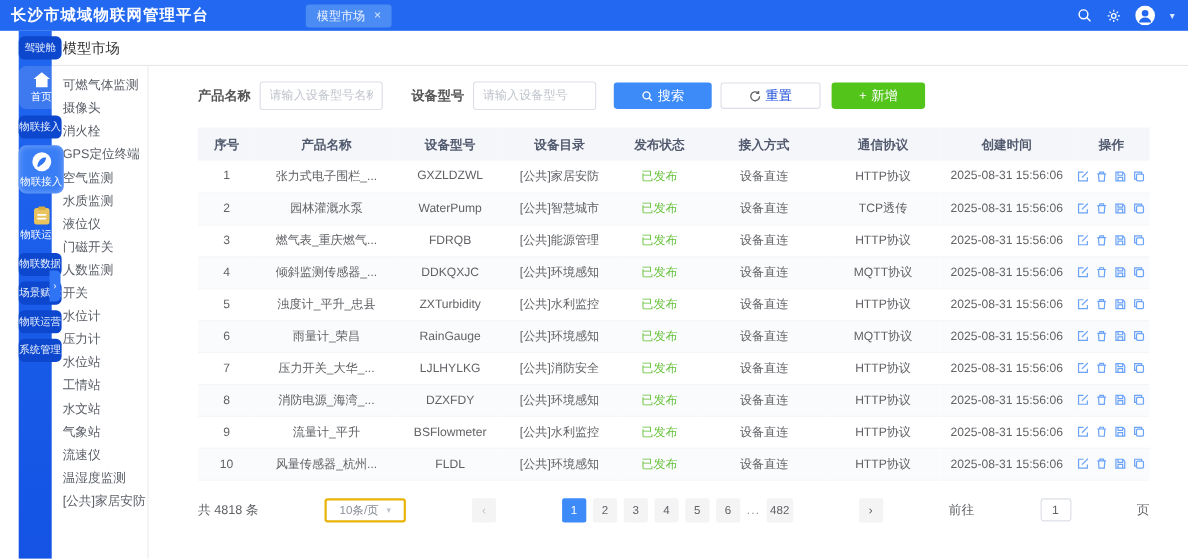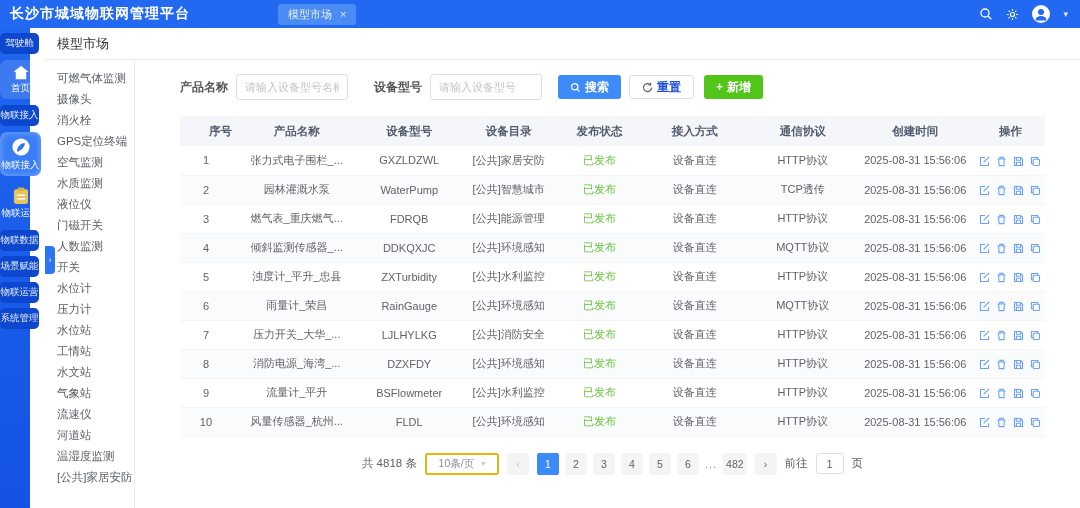--- a/index.html
+++ b/index.html
@@ -12,22 +12,22 @@
   .nav-title { color:#fff; font-size:14px; font-weight:bold; margin-left:10px; letter-spacing:1px; white-space:nowrap; }
   .nav-tab { margin-left:88px; background:#4b8cf4; border-radius:3px; padding:3px 10px;
     display:flex; align-items:center; gap:8px; color:#eaf1ff; font-size:11px; cursor:pointer; }
   .tab-close { font-size:11px; color:#d7e5ff; cursor:pointer; }
   .nav-right { margin-left:auto; display:flex; align-items:center; gap:13px; margin-right:12px; }
   .nav-ic { display:inline-flex; cursor:pointer; }
   .avatar { display:inline-flex; cursor:pointer; }
   .nav-caret { color:#dfeaff; font-size:9px; cursor:pointer; }
 
   
-  #rail { position:absolute; left:0; top:28px; width:30px; height:480px;
-    background:linear-gradient(180deg,#2066ef 0%,#1453e4 100%); z-index:4;font-family:Liberation Serif, serif; }
+  #rail { position:absolute; left:17px; top:28px; width:30px; height:480px;
+    background:linear-gradient(180deg,#2066ef 0%,#1453e4 100%); z-index:4; }
   .rail-badge { width:39px; margin:5px auto; background:#0d47cd; border-radius:5px;
     color:#e8f0ff; font-size:9.5px; text-align:center; padding:5px 0; line-height:11px;
     cursor:pointer; white-space:nowrap; }
   .rail-icon-item { width:41px; margin:6px auto; border-radius:7px; padding:5px 0 4px;
     text-align:center; color:#fff; font-size:9.5px; cursor:pointer; }
   .rail-icon-item.boxed { background:rgba(255,255,255,.14); }
   .rail-icon-item.active { background:#3a7ef6; box-shadow:0 0 6px rgba(255,255,255,.35) inset; }
   .rail-ic { display:block; margin:0 auto 2px; line-height:0; }
   .rail-lb { display:block; white-space:nowrap; }
   #rail-collapse { position:absolute; left:45px; top:246px; width:10px; height:28px;
@@ -49,34 +49,34 @@
   #main { position:absolute; left:155px; top:60px; width:925px; height:448px;
     background:#fff; padding:14px 35px 0 25px; }
 
   .search-row { display:flex; align-items:center; font-size:12px; color:#606266; }
   .search-row label { margin-right:8px; white-space:nowrap; font-weight:bold; color:#555; }
   .search-row .lbl2 { margin-left:26px; }
   .inp { width:112px; height:24px; border:1px solid #dcdfe6; border-radius:3px;
     font-size:11px; padding:12px 8px; color:#606266; outline:none; }
   .inp::placeholder { color:#c0c4cc; }
   .btn { height:24px; border-radius:3px; font-size:12px; display:inline-flex;
-    align-items:center; gap:4px; padding:0 12px; cursor:pointer; border:none; white-space:nowrap;font-weight:bold; }
+    align-items:center; gap:4px; padding:0 25px; cursor:pointer; border:none; white-space:nowrap; }
   .btn-search { background:var(--link_blue,#3d8bf8); color:#fff; margin-left:16px; }
   .btn-reset  { background:#fff; border:1px solid #dcdfe6; color:#1d4ed8; margin-left:8px; }
   .btn-add    { background:var(--green_button,#52c41a); color:#fff; margin-left:10px; }
 
   table { margin-top:16px; width:100%; border-collapse:collapse; table-layout:fixed; }
   th { background:#f5f6fa; font-size:11.5px; color:#515a6e; font-weight:bold; height:30px; text-align:center; white-space:nowrap; }
   td { font-size:11px; color:#606266; height:29px; text-align:center;
     overflow:hidden; white-space:nowrap; text-overflow:ellipsis; border-bottom:1px solid #f5f5f5; }
   tbody tr:nth-child(even) td { background:#fafbfc; }
   td.status { color:var(--status_green,#67c23a); }
   .op-ic { display:inline-flex; margin:0 3px; cursor:pointer; vertical-align:middle; }
 
-  .pagination { display:flex; align-items:center; justify-content:center; gap:8px;
+  .pagination { display:flex; align-items:center; justify-content:space-between; gap:8px;
     margin-top:16px; font-size:11.5px; color:#606266; }
   .psel { width:74px; height:22px; border:2px solid #eab308; border-radius:3px;
     display:flex; align-items:center; justify-content:center; gap:7px; font-size:10.5px;
     color:#8a8f99; cursor:pointer; background:#fff; }
   .sel-caret { font-size:8px; color:#c0c4cc; }
   #pages { display:flex; gap:6px; align-items:center; }
   .pbtn { min-width:22px; height:22px; background:#f4f4f5; border-radius:2px;
     display:flex; align-items:center; justify-content:center; font-size:10.5px;
     color:#606266; padding:0 3px; cursor:pointer; }
   .pbtn.active { background:var(--link_blue,#3d8bf8); color:#fff; }
@@ -168,21 +168,20 @@
       <div class="cat-item">门磁开关</div>
       <div class="cat-item">人数监测</div>
       <div class="cat-item">开关</div>
       <div class="cat-item">水位计</div>
       <div class="cat-item">压力计</div>
       <div class="cat-item">水位站</div>
       <div class="cat-item">工情站</div>
       <div class="cat-item">水文站</div>
       <div class="cat-item">气象站</div>
       <div class="cat-item">流速仪</div>
-      <div class="cat-item">河道站</div>
       <div class="cat-item">温湿度监测</div>
       <div class="cat-item">[公共]家居安防</div>
     </aside>
 
   <main id="main">
 
     <div class="search-row">
       <label>产品名称</label>
       <input class="inp" placeholder="请输入设备型号名称" style="">
       <label class="lbl2">设备型号</label>
@@ -207,21 +206,21 @@
       </button>
       <button class="btn btn-add">
         <span>+</span>
         <span>新增</span>
       </button>
     </div>
 
     <table>
       <thead>
           <tr id="thead-row">
-            <th style="width: 6%; text-align: right;">序号</th>
+            <th style="width: 6%;">序号</th>
             <th style="width: 15%;">产品名称</th>
             <th style="width: 11%;">设备型号</th>
             <th style="width: 12%;">设备目录</th>
             <th style="width: 9%;">发布状态</th>
             <th style="width: 13%; font-family: Liberation Serif, serif;">接入方式</th>
             <th style="width: 12%;">通信协议</th>
             <th style="width: 14%;">创建时间</th>
             <th style="width: 8%;">操作</th>
           </tr>
         </thead>

